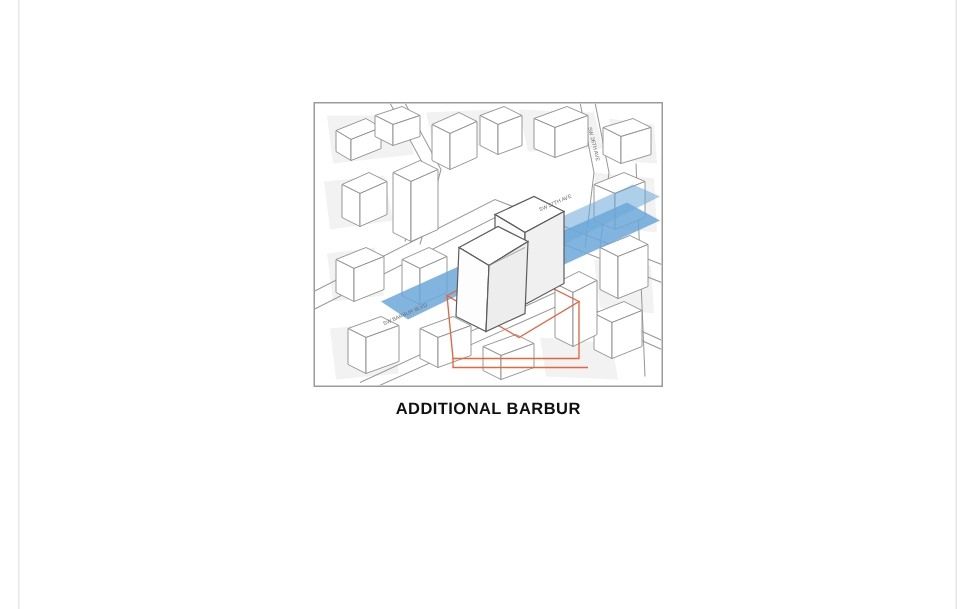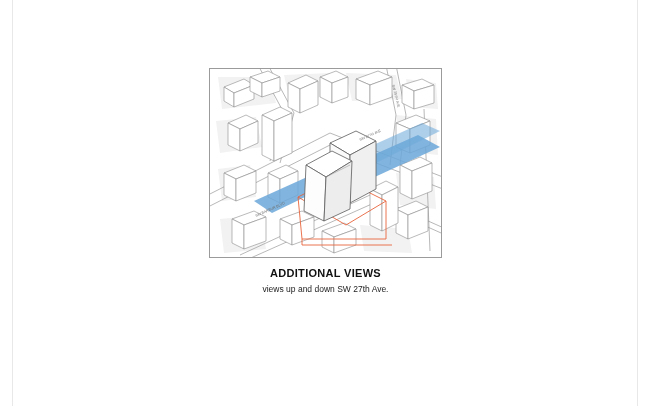--- a/index.html
+++ b/index.html
@@ -217,18 +217,17 @@
         <g fill="#6f6f6f" font-family="Liberation Sans, sans-serif" font-size="3.6">
           <text transform="translate(150,72) rotate(-24)">SW 27TH AVE</text>
           <text transform="translate(46,148) rotate(-24)">SW BARBUR BLVD</text>
           <text transform="translate(182,16) rotate(76)">SW 26TH AVE</text>
         </g>
 
       </svg>
     </div>
 
     <div class="caption">
-      <p class="caption-title">ADDITIONAL VIEWS</p>
-      <p class="caption-body">views up and down SW 27th Ave.</p>
+      <p class="caption-title">ADDITIONAL BARBUR</p>
     </div>
 
   </div>
 </div>
 
 </body></html>

